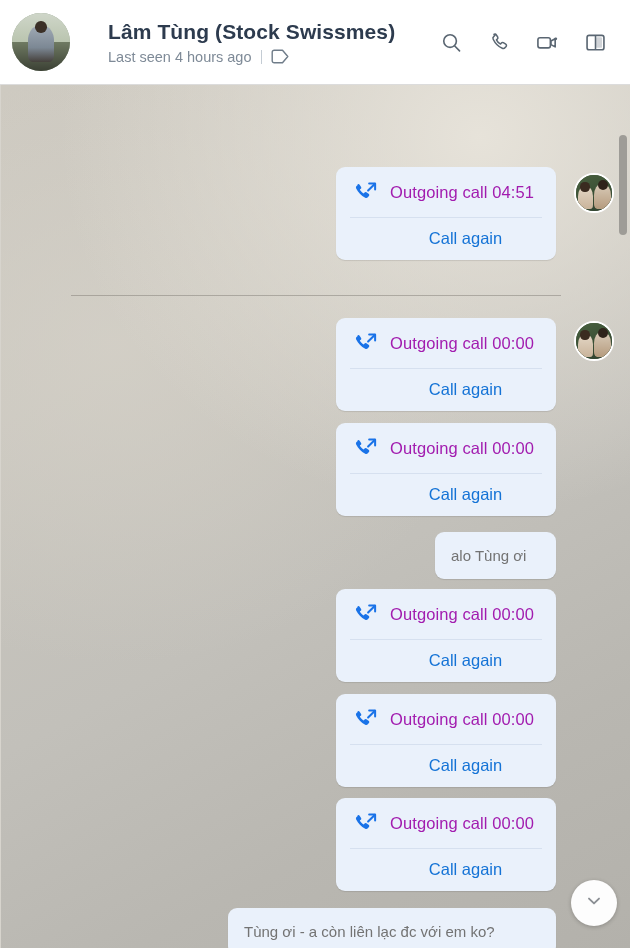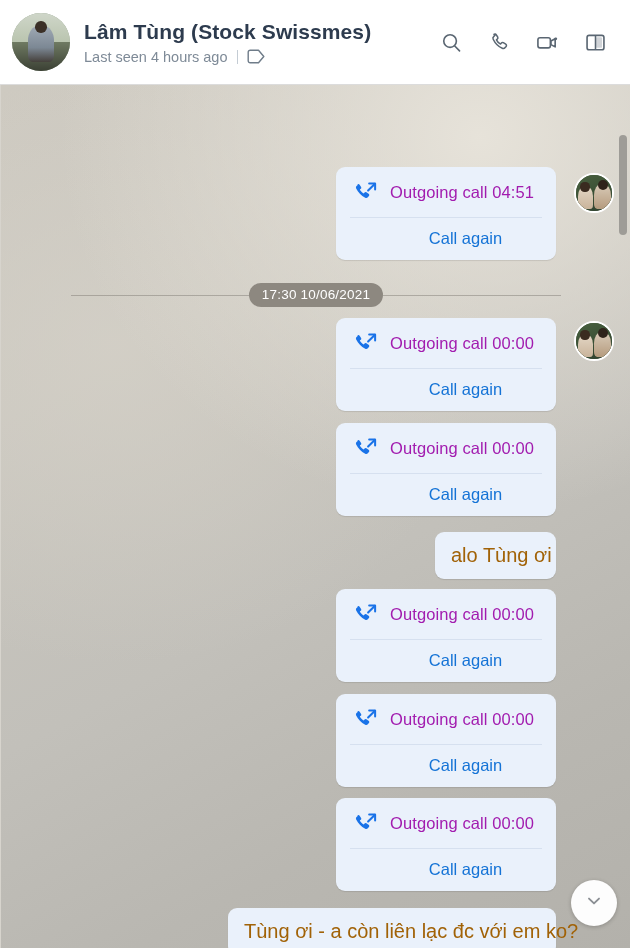--- a/index.html
+++ b/index.html
@@ -22,20 +22,21 @@
     top: 0; left: 0;
     width: 630px;
     height: 85px;
     background: #ffffff;
     border-bottom: 1px solid #dcdcdc;
     box-sizing: border-box;
     display: flex;
     align-items: center;
     padding: 0 14px 0 12px;
     z-index: 20;
+    gap: 24px;
   }
   .header-avatar {
     width: 58px;
     height: 58px;
     border-radius: 50%;
     flex: 0 0 58px;
     overflow: hidden;
     position: relative;
     background: #8c9a86;
   }
@@ -178,22 +179,22 @@
     padding: 11px 0 12px;
     cursor: pointer;
     margin-left: 39px;
   }
 
   .text-bubble {
     box-sizing: border-box;
     padding: 13px 16px 13px 16px;
   }
   .text-bubble .bubble-text {
-    font-size: 20px;
-    color: #a16207;
+    font-size: 15px;
+    color: #737373;
     line-height: 21px;
     white-space: nowrap;
   }
 
   
   .stream-avatar {
     position: absolute;
     width: 40px;
     height: 40px;
     border-radius: 50%;
@@ -412,21 +413,20 @@
             <span class="call-label">Outgoing call 00:00</span>
           </div>
           <div class="call-sep"></div>
           <div class="call-again">Call again</div>
         </div>
         <div class="bubble text-bubble" style="top: 823px; left: 227px; width: 328px;">
           <div class="bubble-text">Tùng ơi - a còn liên lạc đc với em ko?</div>
         </div>
         <div class="date-divider" style="top: 199px;">
           <div class="line"></div>
-          <div class="date-pill">17:30 10/06/2021</div>
           <div class="line"></div>
         </div>
       </div>
 
     <div class="scrollbar-track">
       <div class="scrollbar-thumb" id="sb-thumb" style="top: 50px; height: 100px;"></div>
     </div>
 
     <div class="scroll-bottom-btn">
       <span>

